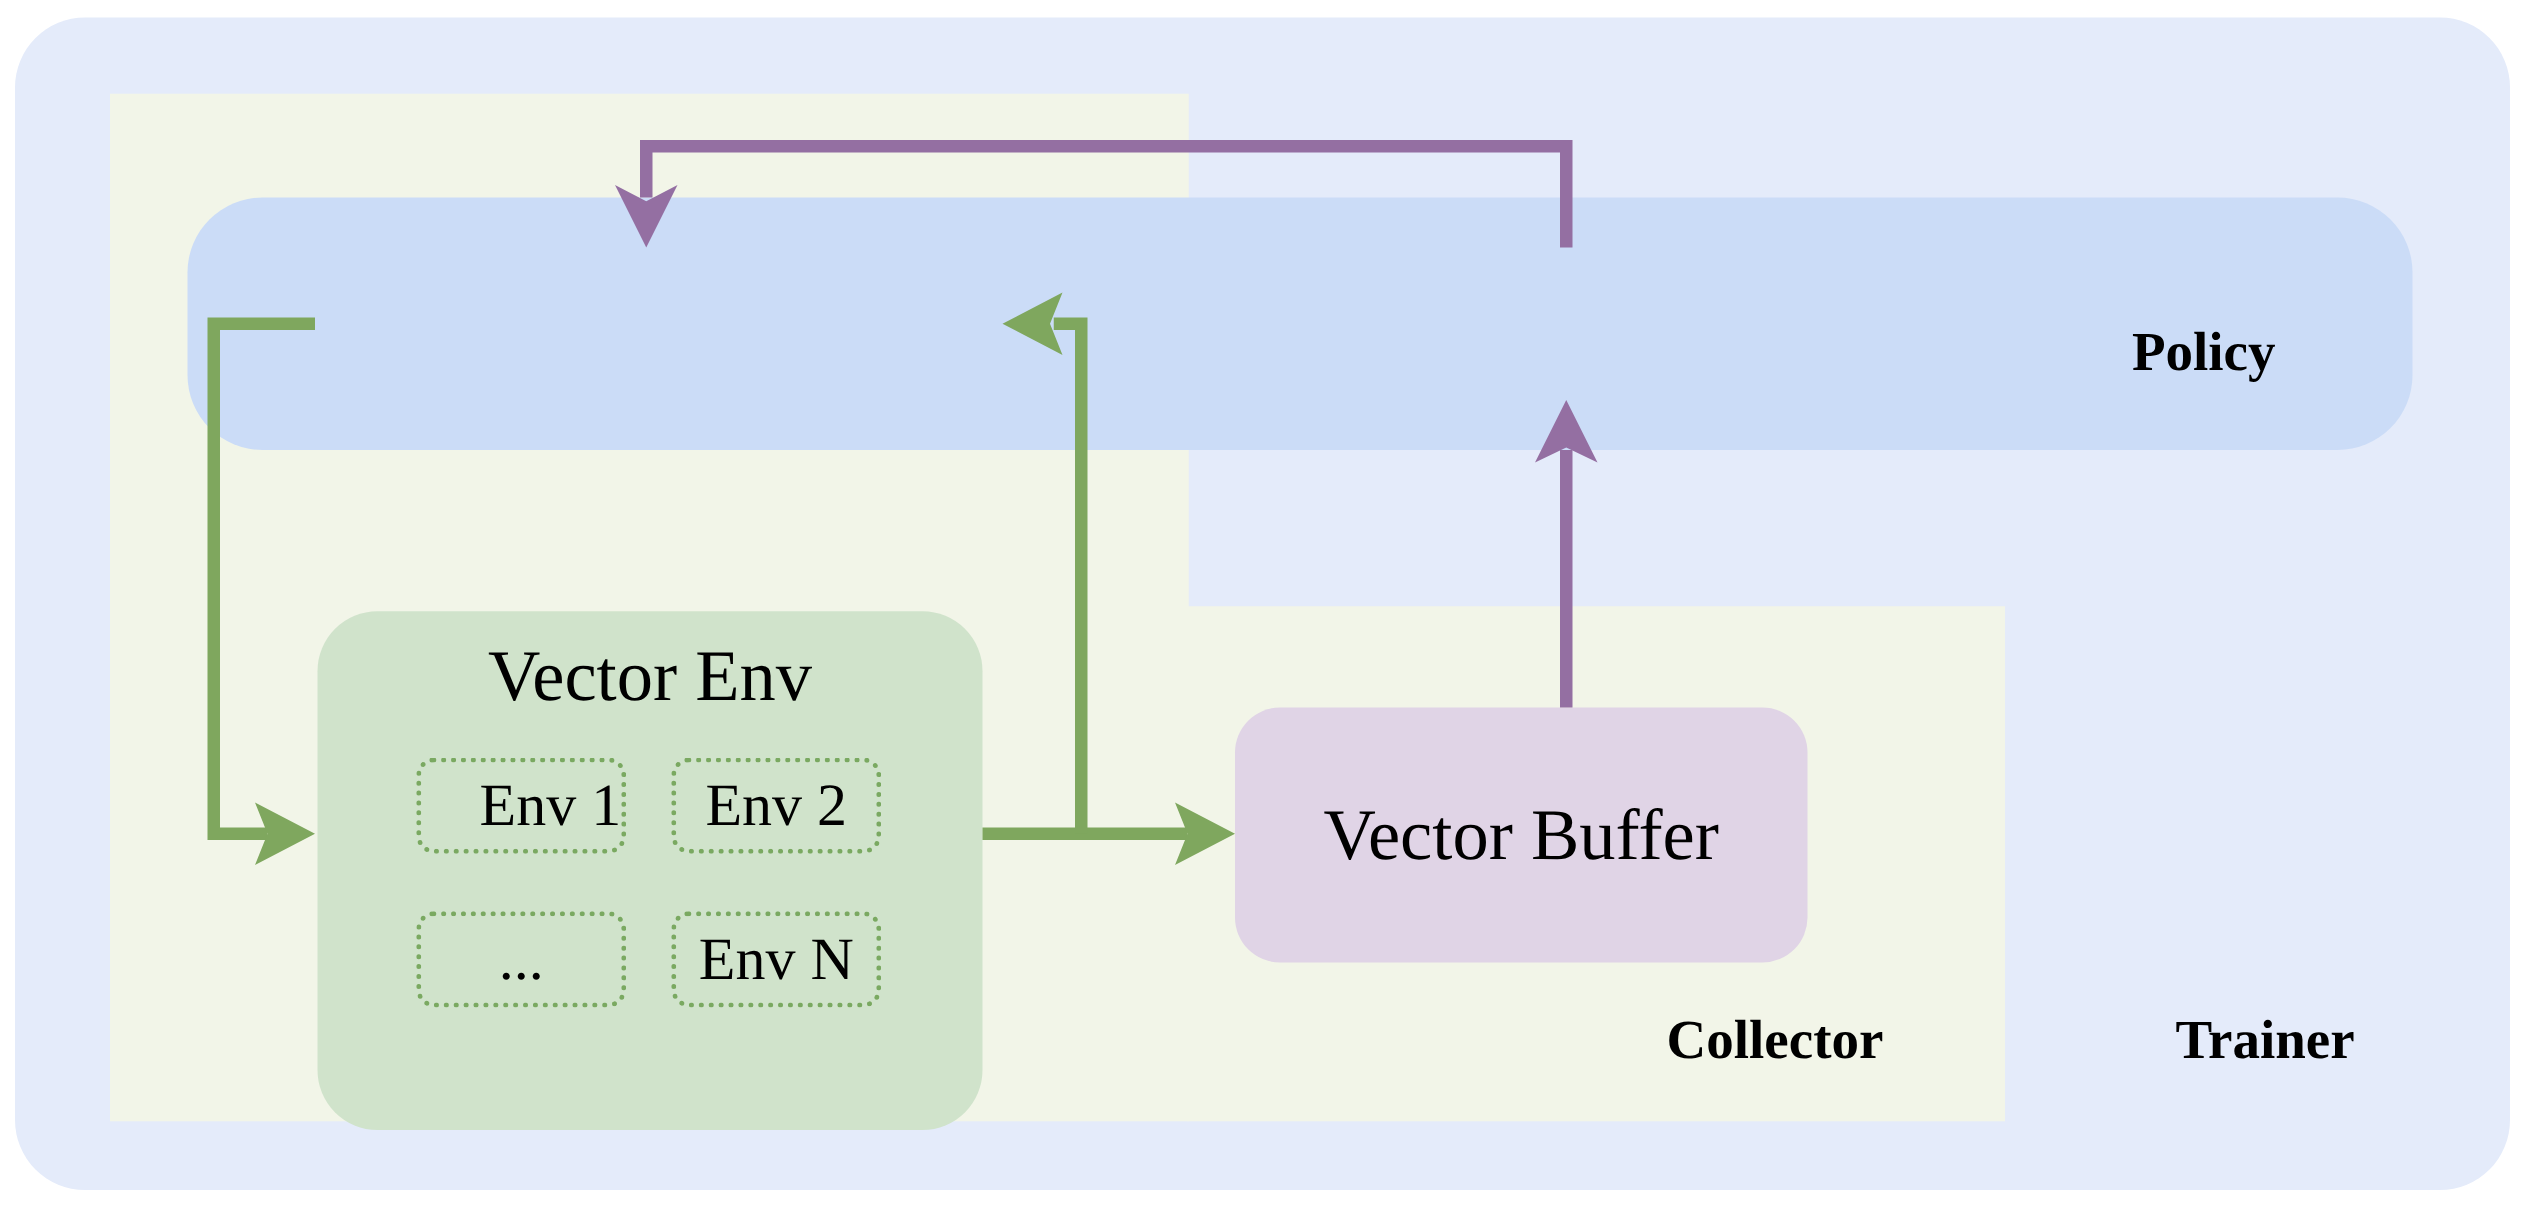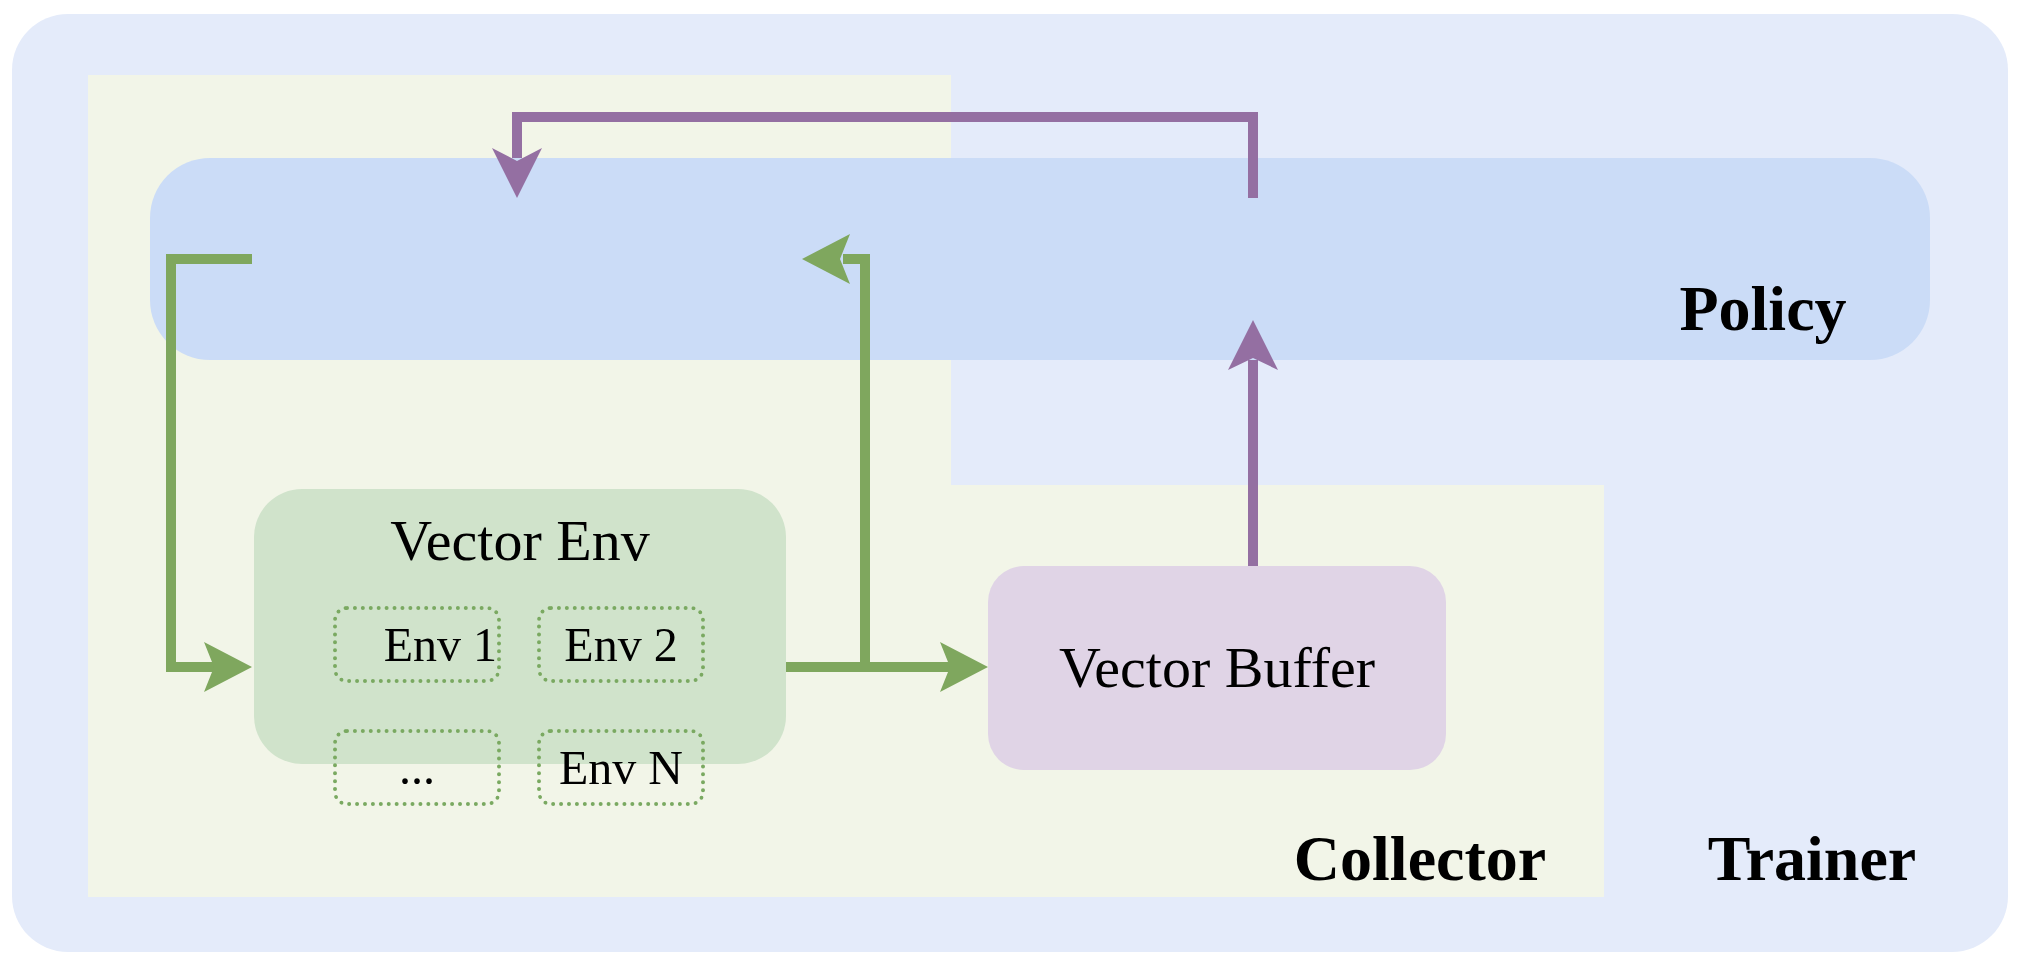--- a/index.html
+++ b/index.html
@@ -44,21 +44,21 @@
   }
   .pill{
     height:125px;border-radius:63px;
     background:var(--c-pill);
     display:flex;align-items:center;justify-content:center;
     font-size:64px;line-height:1;
   }
   .pill-forward{left:252px;top:197px;width:548px;}
   .pill-update{left:988px;top:197px;width:537px;}
   .vector-env{
-    left:254px;top:489px;width:532px;height:275px;
+    left:254px;top:489px;width:532px;height:415px;
     border-radius:48px;
     background:var(--c-env);
   }
   .env-title{
     position:absolute;left:0;top:20px;width:100%;
     text-align:center;font-size:58px;line-height:1.1;
   }
   .env-cell{
     position:absolute;width:168px;height:77px;
     box-sizing:border-box;
@@ -73,21 +73,21 @@
   .env-n{left:283px;top:240px;justify-content:center;}
   .vector-buffer{
     left:988px;top:566px;width:458px;height:204px;
     border-radius:36px;
     background:var(--c-buffer);
     display:flex;align-items:center;justify-content:center;
     font-size:58px;line-height:1;
   }
   .region-label{
     transform:translate(-50%,-50%);
-    font-weight:bold;font-size:64px;line-height:1;white-space:nowrap;margin-top:27px;
+    font-weight:bold;font-size:44px;line-height:1;white-space:nowrap;
   }
   .label-policy{left:1763px;top:282px;}
   .label-collector{left:1420px;top:832px;}
   .label-trainer{left:1812px;top:832px;}
   #arrow-layer{
     position:absolute;left:0;top:0;width:2020px;height:965px;
     pointer-events:none;
   }
 </style>
 </head>

